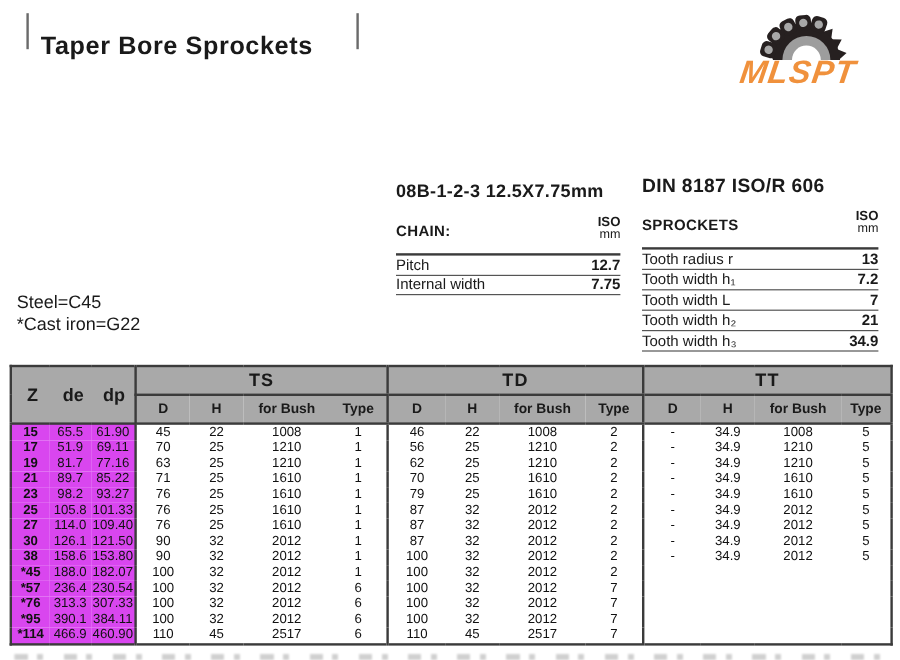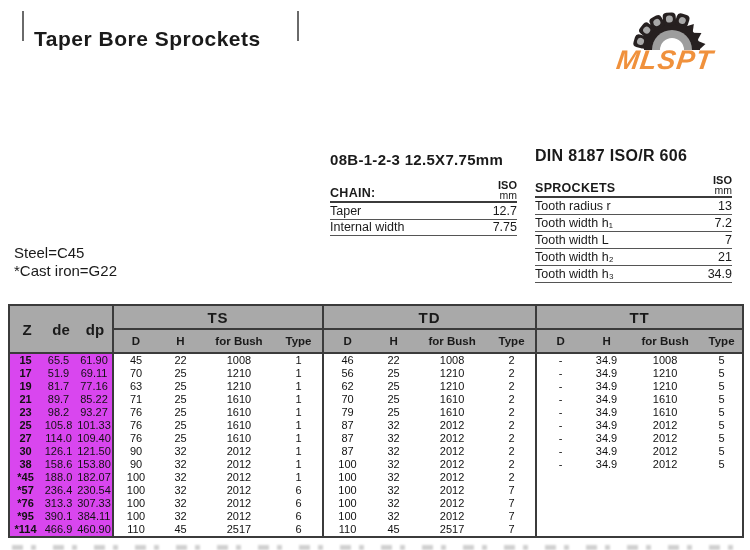--- a/index.html
+++ b/index.html
@@ -23,30 +23,30 @@
   
   .size-label{position:absolute;left:24px;top:141px;font-size:19px;font-weight:bold;letter-spacing:.5px;}
   .chain-heading{position:absolute;left:330px;top:151px;font-size:15px;font-weight:bold;letter-spacing:.3px;}
   .din-heading{position:absolute;left:535px;top:147px;font-size:16px;font-weight:bold;letter-spacing:.3px;}
   .material-notes{position:absolute;left:14px;top:244px;font-size:15px;line-height:18px;}
 
   .spec{position:absolute;}
   .spec-chain{left:330px;top:180px;width:187px;}
   .spec-sprockets{left:535px;top:175px;width:197px;}
   .spec-unitrow{display:flex;justify-content:space-between;align-items:flex-end;
-                border-bottom:2px solid #3b3b3b;padding-bottom:1px;}
+                border-bottom:2px solid #3b3b3b;padding-bottom:11px;}
   .spec-tablelabel{font-weight:bold;font-size:12.5px;letter-spacing:.3px;}
   .spec-units{text-align:right;line-height:10px;}
   .spec-iso{display:block;font-weight:bold;font-size:11px;}
   .spec-mm{display:block;font-size:10.5px;}
   .spec-row{display:flex;justify-content:space-between;align-items:center;
             border-bottom:1.5px solid #555;height:15.5px;font-size:12.5px;}
   .spec-sprockets .spec-row{height:16px;}
   .spec-lab{white-space:pre;}
-  .spec-val{font-weight:normal;}
+  .spec-val{font-weight:bold;}
 
   
   .main-table-wrap{position:absolute;left:8px;top:304px;}
   table.main{border-collapse:collapse;table-layout:fixed;width:734px;
              border:2px solid #3b3b3b;}
   table.main th,table.main td{padding:0;margin:0;}
   thead th{background:#a9a9a9;font-weight:bold;}
   th.corner{border-right:2px solid #3b3b3b;border-bottom:2px solid #3b3b3b;}
   .corner-flex{display:flex;width:100%;font-size:15px;font-weight:bold;}
   .corner-flex span{flex:1;text-align:center;}
@@ -130,21 +130,21 @@
   <div class="spec spec-chain">
     <div class="spec-unitrow">
       <span class="spec-tablelabel">CHAIN:</span>
       <span class="spec-units">
         <span class="spec-iso">ISO</span>
         <span class="spec-mm">mm</span>
       </span>
     </div>
     <div>
         <div class="spec-row">
-          <span class="spec-lab">Taper</span>
+          <span class="spec-lab">Pitch</span>
           <span class="spec-val">12.7</span>
         </div>
         <div class="spec-row">
           <span class="spec-lab">Internal width</span>
           <span class="spec-val">7.75</span>
         </div>
       </div>
   </div>
 
   <div class="din-heading">DIN 8187  ISO/R 606</div>

